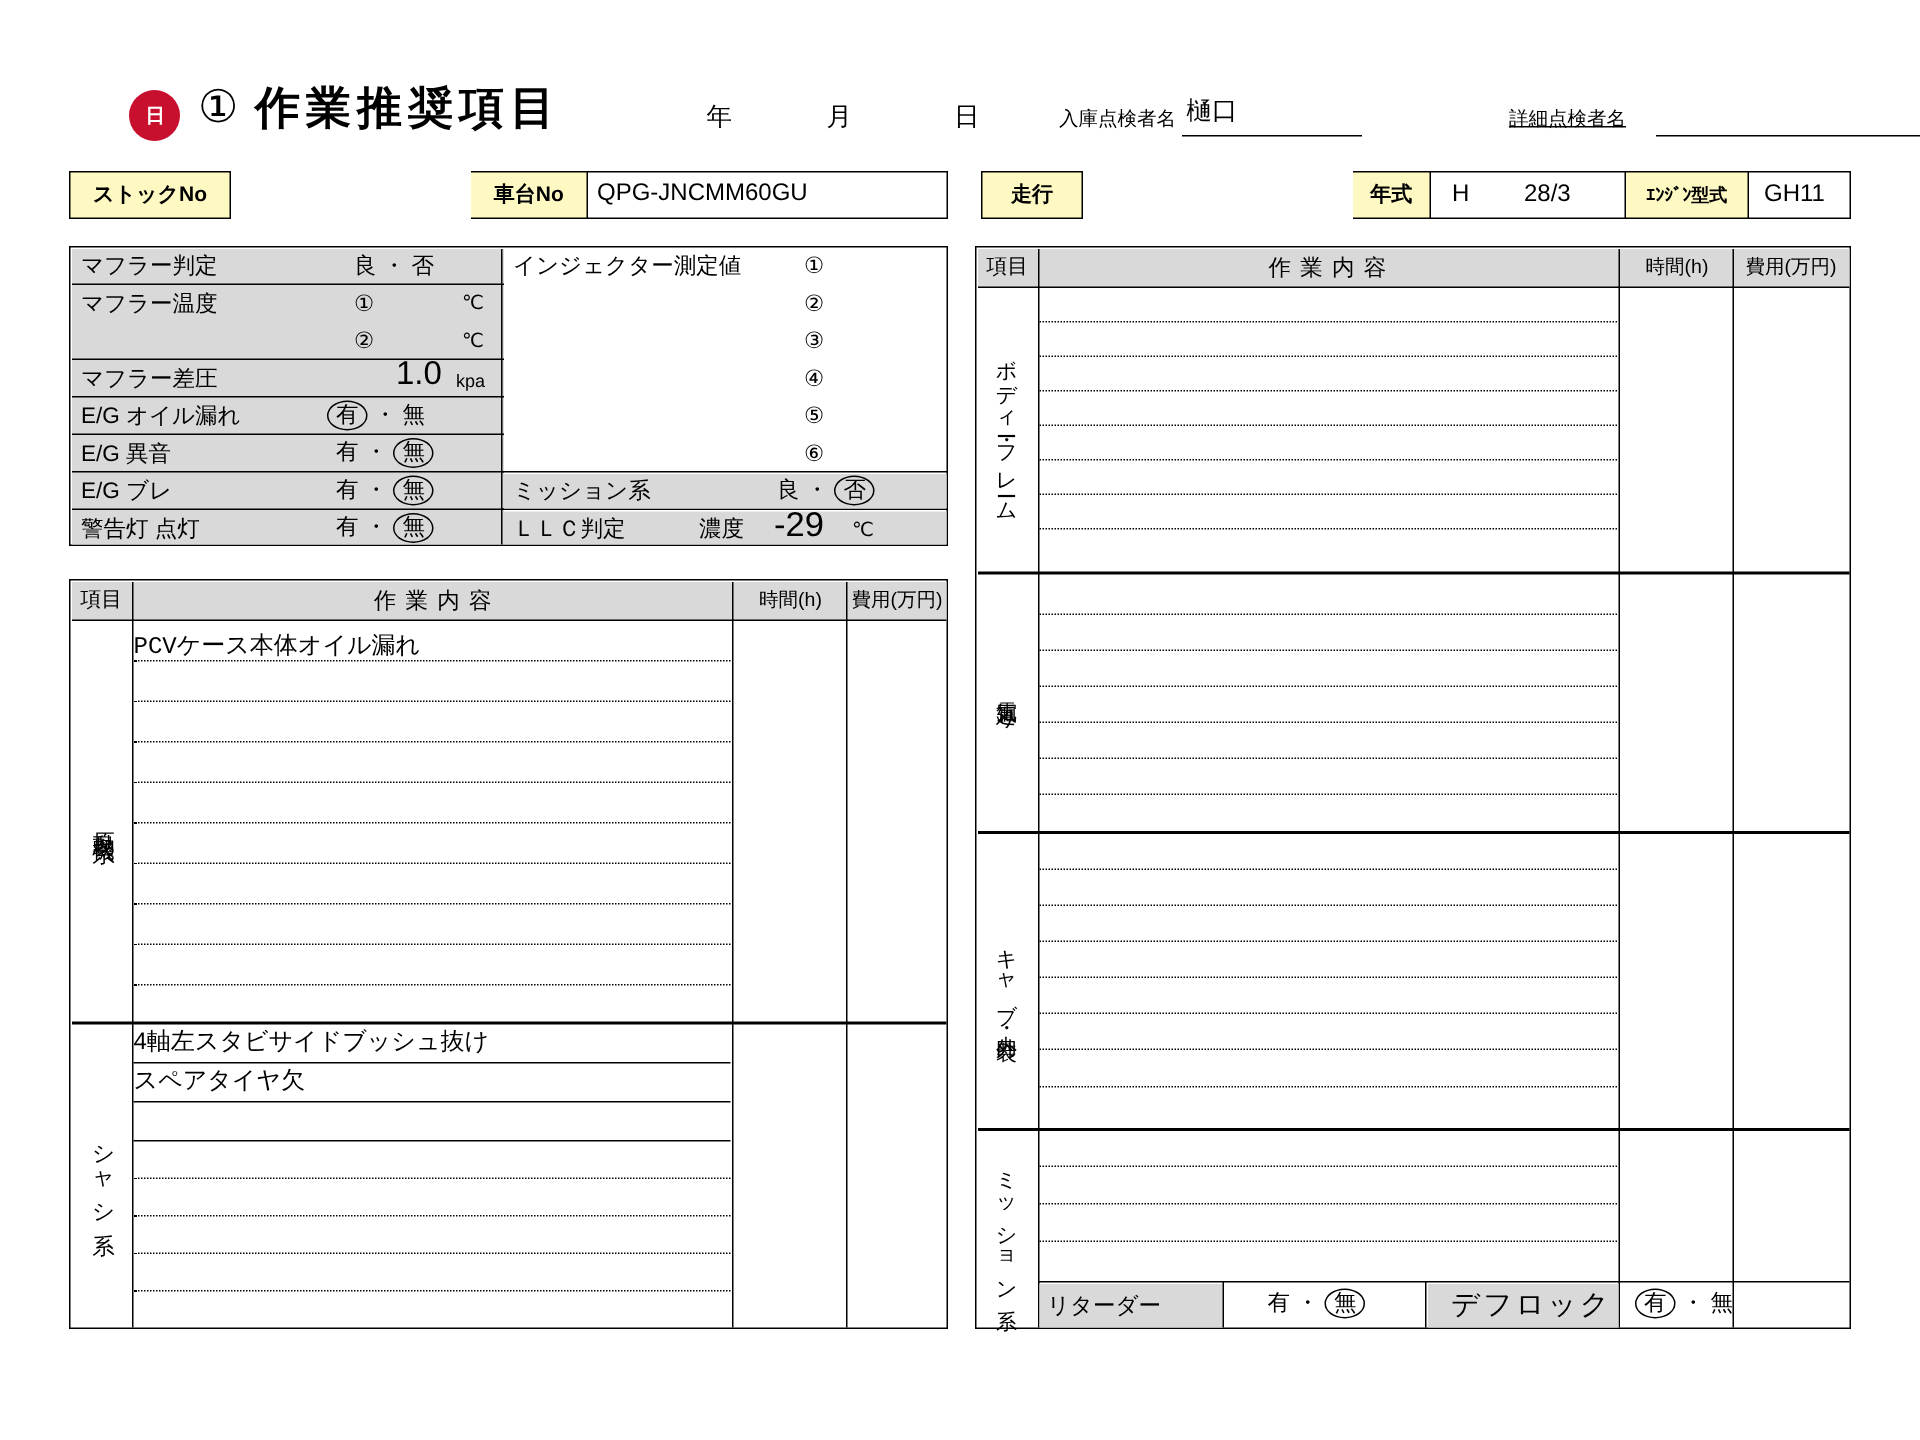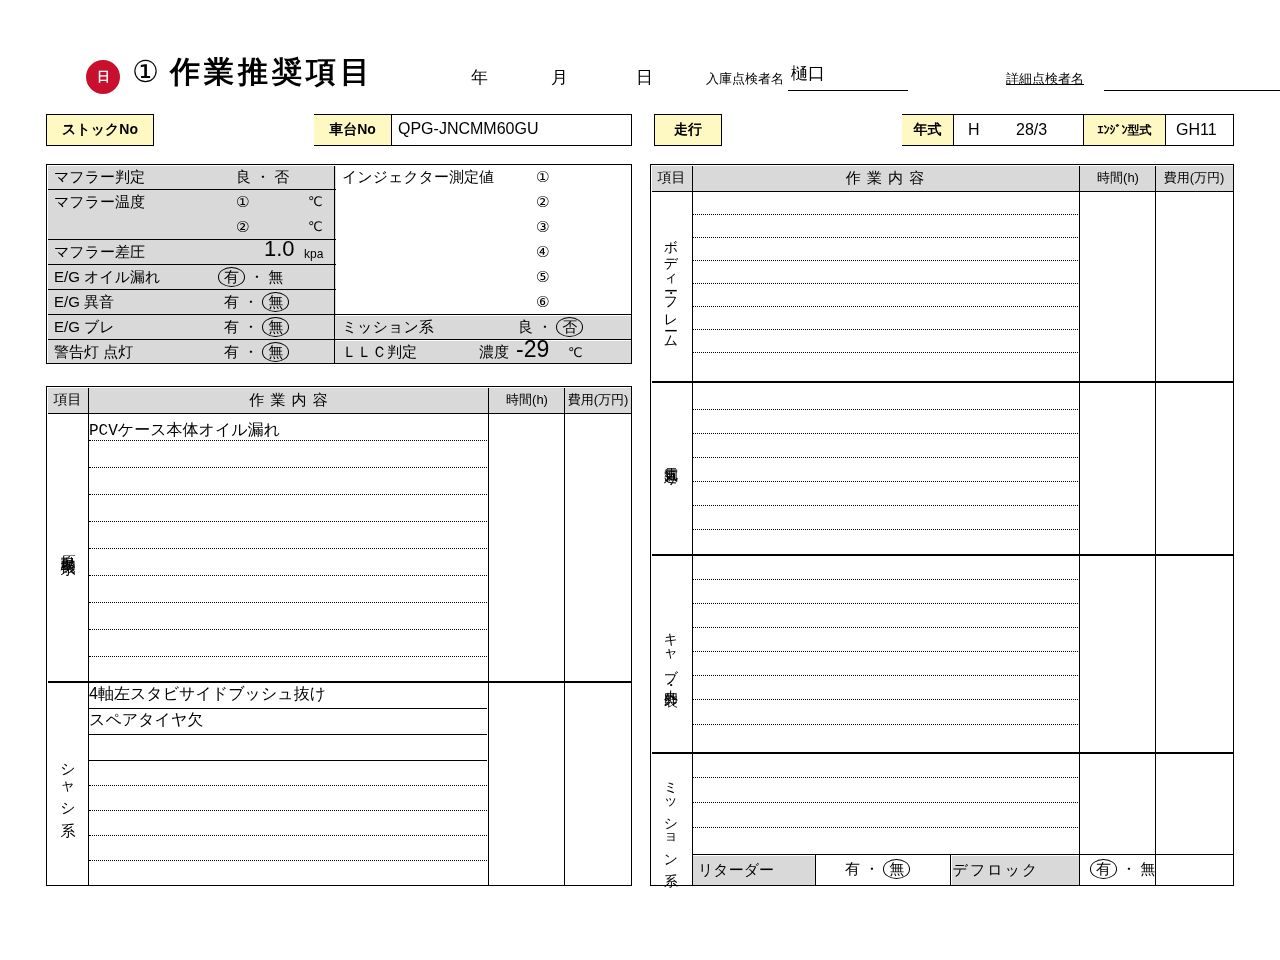--- a/index.html
+++ b/index.html
@@ -152,21 +152,21 @@
     <div style="position:absolute;left:289.5px;top:151.5px;width:295px;height:23px;background:#d9d9d9;"></div>
     <div style="position:absolute;left:289.5px;top:176.5px;width:295px;height:22px;background:#d9d9d9;"></div>
 
     <div style="position:absolute;left:296px;top:154px;font-size:15px;">ミッション系</div>
     <div style="position:absolute;left:472px;top:153px;font-size:15px;">
       <span>良 ・</span>
       <span class="ellipse">否</span>
     </div>
 
     <div style="position:absolute;left:296px;top:179px;font-size:15px;">ＬＬＣ判定</div>
-    <div style="position:absolute;left:433px;top:179px;font-size:15px;">濃度</div>
+    <div style="position:absolute;left:420px;top:179px;font-size:15px;">濃度</div>
     <div style="position:absolute;left:470px;top:172px;font-size:23px;">-29</div>
     <div style="position:absolute;left:522px;top:181px;font-size:13px;">℃</div>
   </div>
 
   <div class="lft" style="left:46px;top:386px;width:586px;height:500px;">
     <div class="box" style="left:0;top:0;width:586px;height:500px;"></div>
 
     <div style="position:absolute;left:1.5px;top:1.5px;width:583px;height:26px;background:#d9d9d9;"></div>
     <div style="position:absolute;left:1.5px;top:27px;width:583px;border-top:1.5px solid #000;"></div>
     <div class="ctr" style="position:absolute;left:1.5px;top:3px;width:40px;height:22px;font-size:14px;">項目</div>
@@ -254,20 +254,20 @@
     <div style="position:absolute;left:41.5px;top:690px;width:541px;border-top:1.5px solid #000;"></div>
     <div style="position:absolute;left:43px;top:691.5px;width:122px;height:29px;background:#d9d9d9;"></div>
     <div style="position:absolute;left:48px;top:697px;font-size:15px;">リターダー</div>
     <div style="position:absolute;left:165px;top:690px;height:31px;border-left:1.5px solid #000;"></div>
     <div style="position:absolute;left:195px;top:695px;font-size:15px;">
       <span>有 ・</span>
       <span class="ellipse">無</span>
     </div>
     <div style="position:absolute;left:300px;top:690px;height:31px;border-left:1.5px solid #000;"></div>
     <div style="position:absolute;left:301.5px;top:691.5px;width:127px;height:29px;background:#d9d9d9;"></div>
-    <div class="ctr" style="position:absolute;left:292px;top:694px;width:108px;height:24px;font-size:15px;letter-spacing:2px;">デフロック</div>
+    <div class="ctr" style="position:absolute;left:317px;top:694px;width:108px;height:24px;font-size:19px;letter-spacing:2px;">デフロック</div>
     <div style="position:absolute;left:440px;top:695px;font-size:15px;">
       <span class="ellipse">有</span>
       <span>・ 無</span>
     </div>
   </div>
 
 </div>
 
 </body></html>

